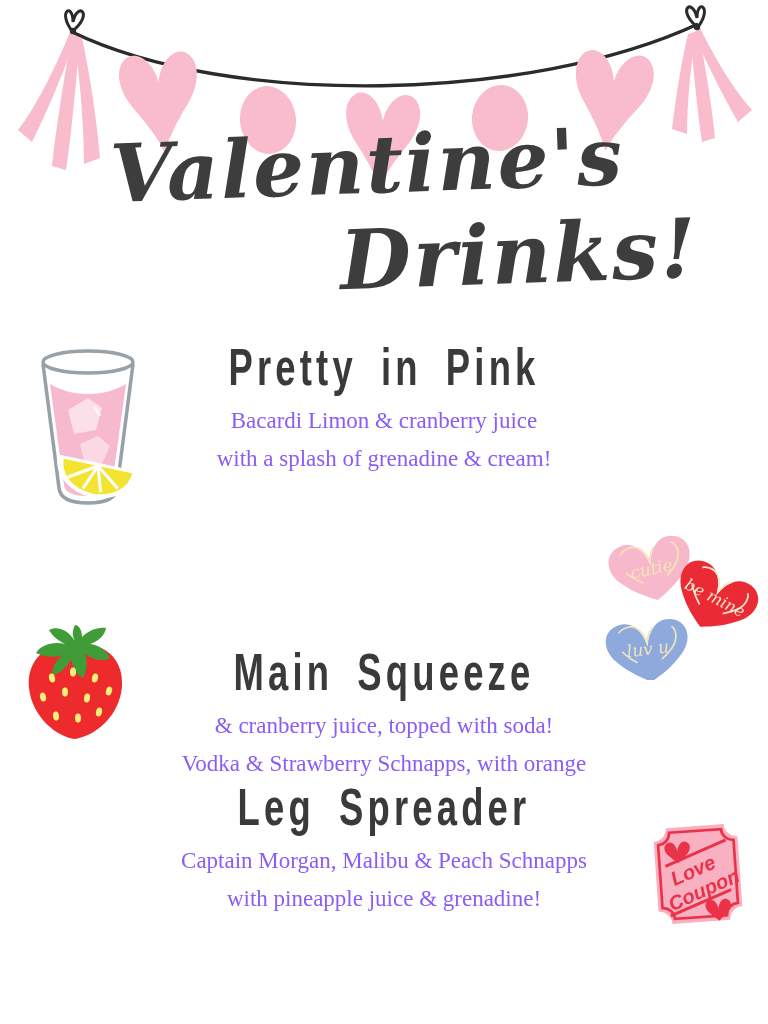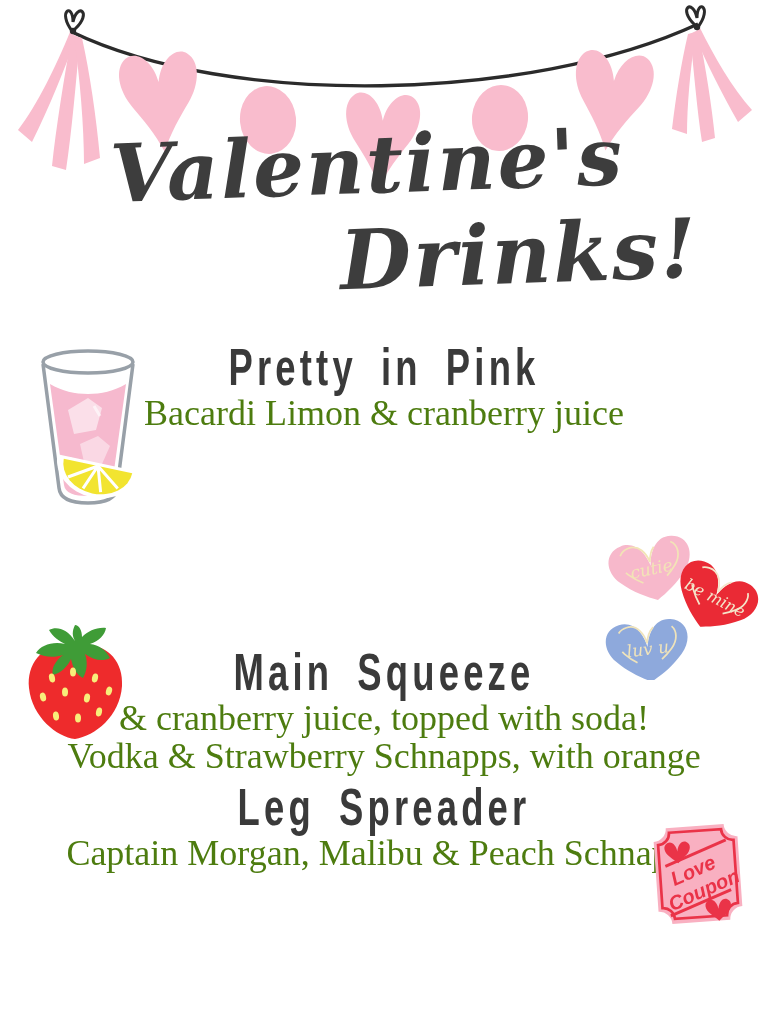--- a/index.html
+++ b/index.html
@@ -8,21 +8,21 @@
   .abs{position:absolute;}
   
   .title-line{position:absolute;font-family:"DejaVu Serif",serif;font-style:italic;font-weight:700;
               color:#3d3d3d;white-space:nowrap;letter-spacing:2px;}
   .title-1{left:110px;top:118px;font-size:80px;transform:rotate(-2deg);}
   .title-2{left:340px;top:206px;font-size:82px;transform:rotate(-2deg);}
   
   .section{position:absolute;left:0;width:768px;text-align:center;}
   .head{font-family:"Liberation Sans",sans-serif;font-weight:700;font-size:52px;line-height:54px;
         color:#3a3a3a;letter-spacing:6px;word-spacing:14px;transform:scaleX(.70);white-space:nowrap;}
-  .desc{font-size:36px;line-height:38px;color:#4d7c0f;margin-top:0;}
+  .desc{font-size:23px;line-height:38px;color:#8b5cf6;margin-top:8px;}
   .desc div{white-space:nowrap;}
   .s1{top:340px;} .s2{top:512px;} .s3{top:645px;} .s4{top:780px;}
   svg text{user-select:none;}
 </style>
 </head>
 <body>
 
 <div class="page">
 
   <svg class="abs" style="left:0;top:0" width="768" height="205" viewBox="0 0 768 205">
@@ -54,36 +54,38 @@
     <use href="#gheart" transform="translate(612,97) rotate(7)" fill="#f9bccd"></use>
   </svg>
 
   <div class="title-line title-1">Valentine's</div>
   <div class="title-line title-2">Drinks!</div>
 
   <div class="section s1">
     <div class="head">Pretty in Pink</div>
     <div class="desc">
       <div>Bacardi Limon &amp; cranberry juice</div>
+      <div>with a splash of grenadine &amp; cream!</div>
     </div>
   </div>
 
 
   <div class="section s3">
     <div class="head">Main Squeeze</div>
     <div class="desc">
       <div>&amp; cranberry juice, topped with soda!</div>
       <div>Vodka &amp; Strawberry Schnapps, with orange</div>
     </div>
   </div>
 
   <div class="section s4">
     <div class="head">Leg Spreader</div>
     <div class="desc">
       <div>Captain Morgan, Malibu &amp; Peach Schnapps</div>
+      <div>with pineapple juice &amp; grenadine!</div>
     </div>
   </div>
 
   <svg class="abs" style="left:36px;top:348px" width="106" height="162" viewBox="0 0 106 162">
     <path d="M7,16 L23,140 C24,150 34,155 52,155 C70,155 80,150 81,140 L97,16" fill="#ffffff" stroke="#98a0a8" stroke-width="3.5" stroke-linejoin="round"></path>
     <path d="M14,36 L28,137 C29,145 38,148 52,148 C66,148 75,145 76,137 L90,36 C78,43 65,46 52,46 C39,46 26,43 14,36 Z" fill="#f6b9ce"></path>
     <path d="M32,62 L52,50 66,60 60,82 38,86 Z" fill="#ffffff" opacity=".55"></path>
     <path d="M44,96 L62,88 74,98 66,116 48,114 Z" fill="#ffffff" opacity=".45"></path>
     <path d="M34,110 l8,16 M58,58 l6,10" stroke="#ffffff" stroke-width="3" opacity=".6" fill="none"></path>
     <ellipse cx="52" cy="14" rx="45" ry="11" fill="#ffffff" stroke="#98a0a8" stroke-width="3.5"></ellipse>

